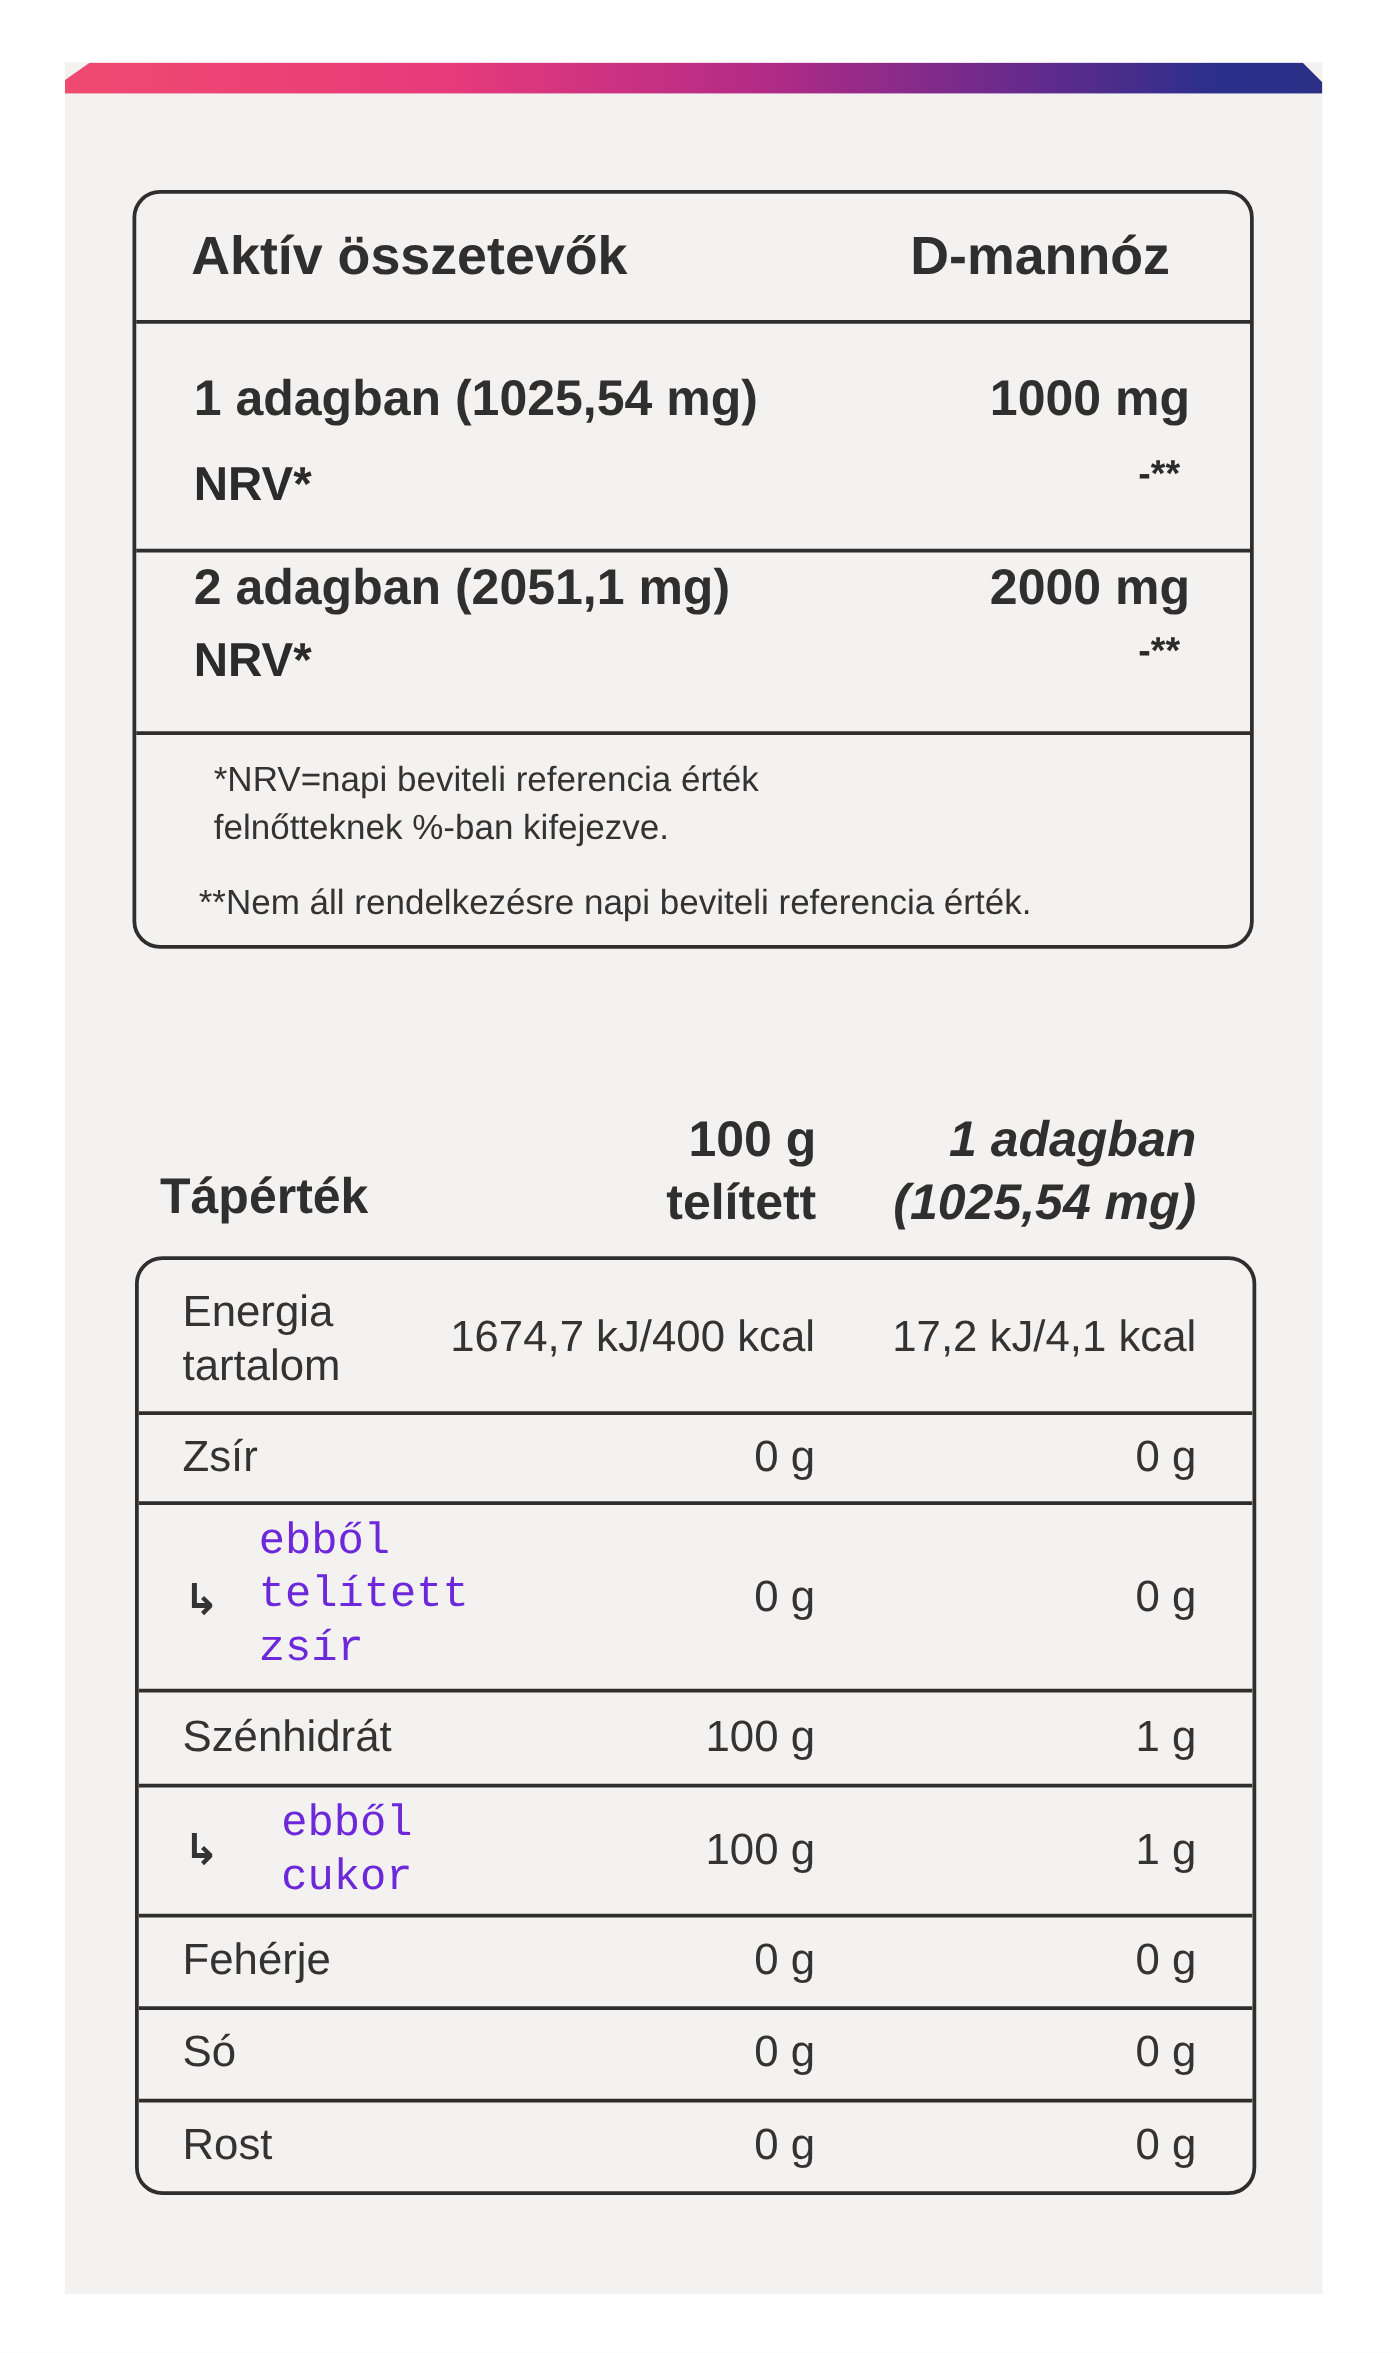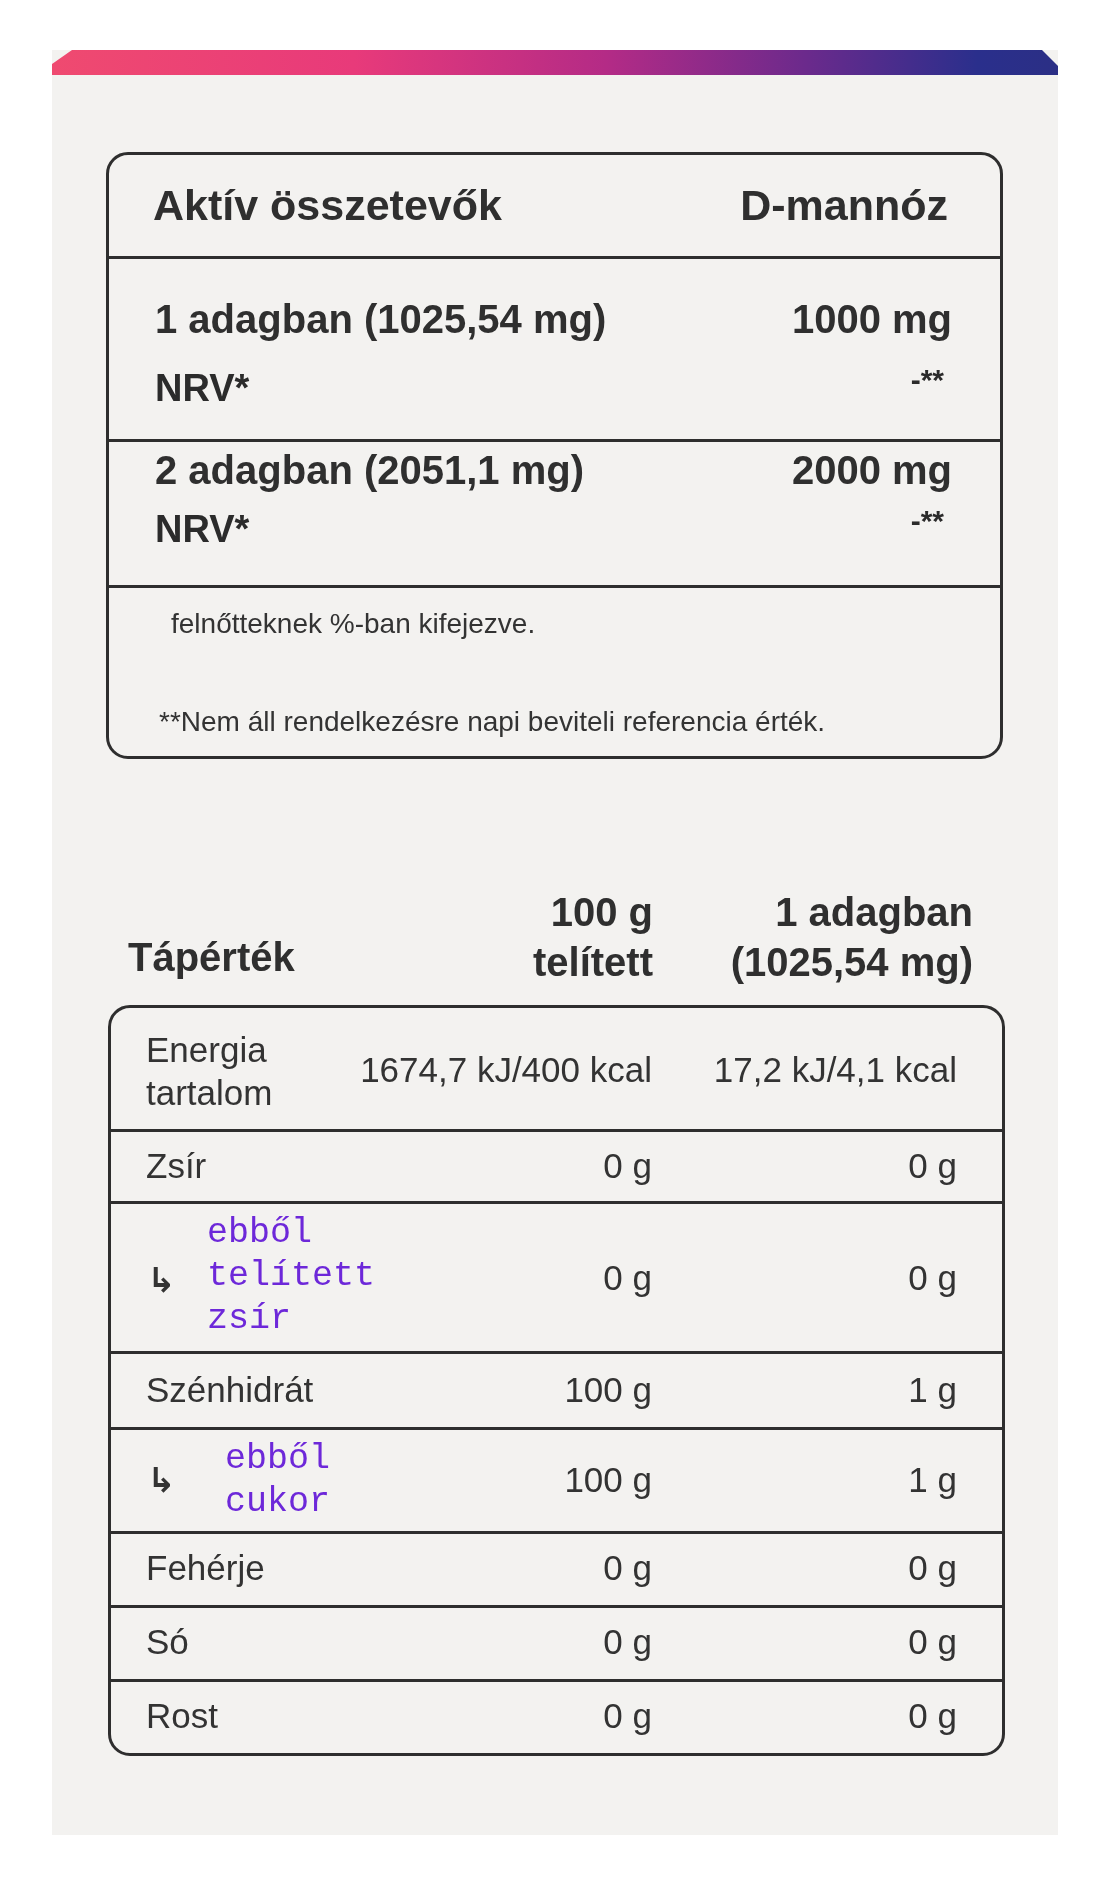--- a/index.html
+++ b/index.html
@@ -22,34 +22,34 @@
       border: 3px solid #2e2e2e; border-radius: 22px;
     }
     .active-row { position: absolute; left: 0; right: 0; border-bottom: 3px solid #2e2e2e; }
     .active-head { top: 0; height: 104px; }
     .active-r1 { top: 116px; height: 171px; }
     .active-r2 { top: 275px; height: 158px; }
     .active-head .left, .active-head .right {
       position: absolute; top: 26px; font-size: 43px; font-weight: bold; color: #2f2f2f;
     }
     .active-head .left { left: 44px; }
-    .active-head .right { right: 52px; }
+    .active-head .right { right: 64px; }
     .amt-line { position: absolute; font-size: 40px; font-weight: bold; color: #2f2f2f; }
     .amt-l { left: 46px; }
     .amt-r { right: 48px; }
     .nrv-l { left: 46px; font-size: 38px; font-weight: bold; position: absolute; }
     .nrv-r { right: 56px; font-size: 30px; font-weight: bold; position: absolute; }
     .footnote { position: absolute; font-size: 28px; color: #333; line-height: 38px; }
 
     
     .nut-header { position: absolute; left: 106px; top: 885px; width: 897px; height: 110px; }
     .nut-h-title { position: absolute; left: 22px; top: 50px; font-size: 40px; font-weight: bold; color: #2f2f2f; }
     .nut-h-col { position: absolute; top: 2px; font-size: 40px; font-weight: bold; text-align: right; line-height: 50px; color: #2f2f2f; }
     .nut-h-c1 { right: 350px; }
-    .nut-h-c2 { right: 30px; }
+    .nut-h-c2 { right: 46px; font-style: italic; }
 
     
     .nut-box {
       position: absolute; left: 108px; top: 1005px; width: 897px; height: 751px;
       border: 3px solid #2e2e2e; border-radius: 22px; overflow: hidden;
     }
     .nut-row { position: absolute; left: 0; right: 0; border-bottom: 3px solid #2e2e2e; }
     .nut-row.last { border-bottom: none; }
     .nut-name { position: absolute; left: 35px; font-size: 35px; color: #333; line-height: 43px; }
     .nut-sub-name { position: absolute; font-size: 35px; color: #6d28d9; line-height: 43px; font-family: Liberation Mono, monospace; }
@@ -74,20 +74,21 @@
     <span class="nrv-l" style="top:96px;">NRV*</span>
     <span class="nrv-r" style="top:92px;">-**</span>
   </div>
   <div class="active-row active-r2">
     <span class="amt-line amt-l" style="top:18px;">2 adagban (2051,1 mg)</span>
     <span class="amt-line amt-r" style="top:18px;">2000 mg</span>
     <span class="nrv-l" style="top:78px;">NRV*</span>
     <span class="nrv-r" style="top:74px;">-**</span>
   </div>
   <div class="footnote" style="left:62px; top:450px;">
+    <div>*NRV=napi beviteli referencia érték</div>
     <div>felnőtteknek %-ban kifejezve.</div>
   </div>
   <div class="footnote" style="left:50px; top:548px;">**Nem áll rendelkezésre napi beviteli referencia érték.</div>
 </div>
 
 <div class="nut-header">
   <span class="nut-h-title">Tápérték</span>
   <div class="nut-h-col nut-h-c1">
     <div>100 g</div>
     <div>telített</div>

